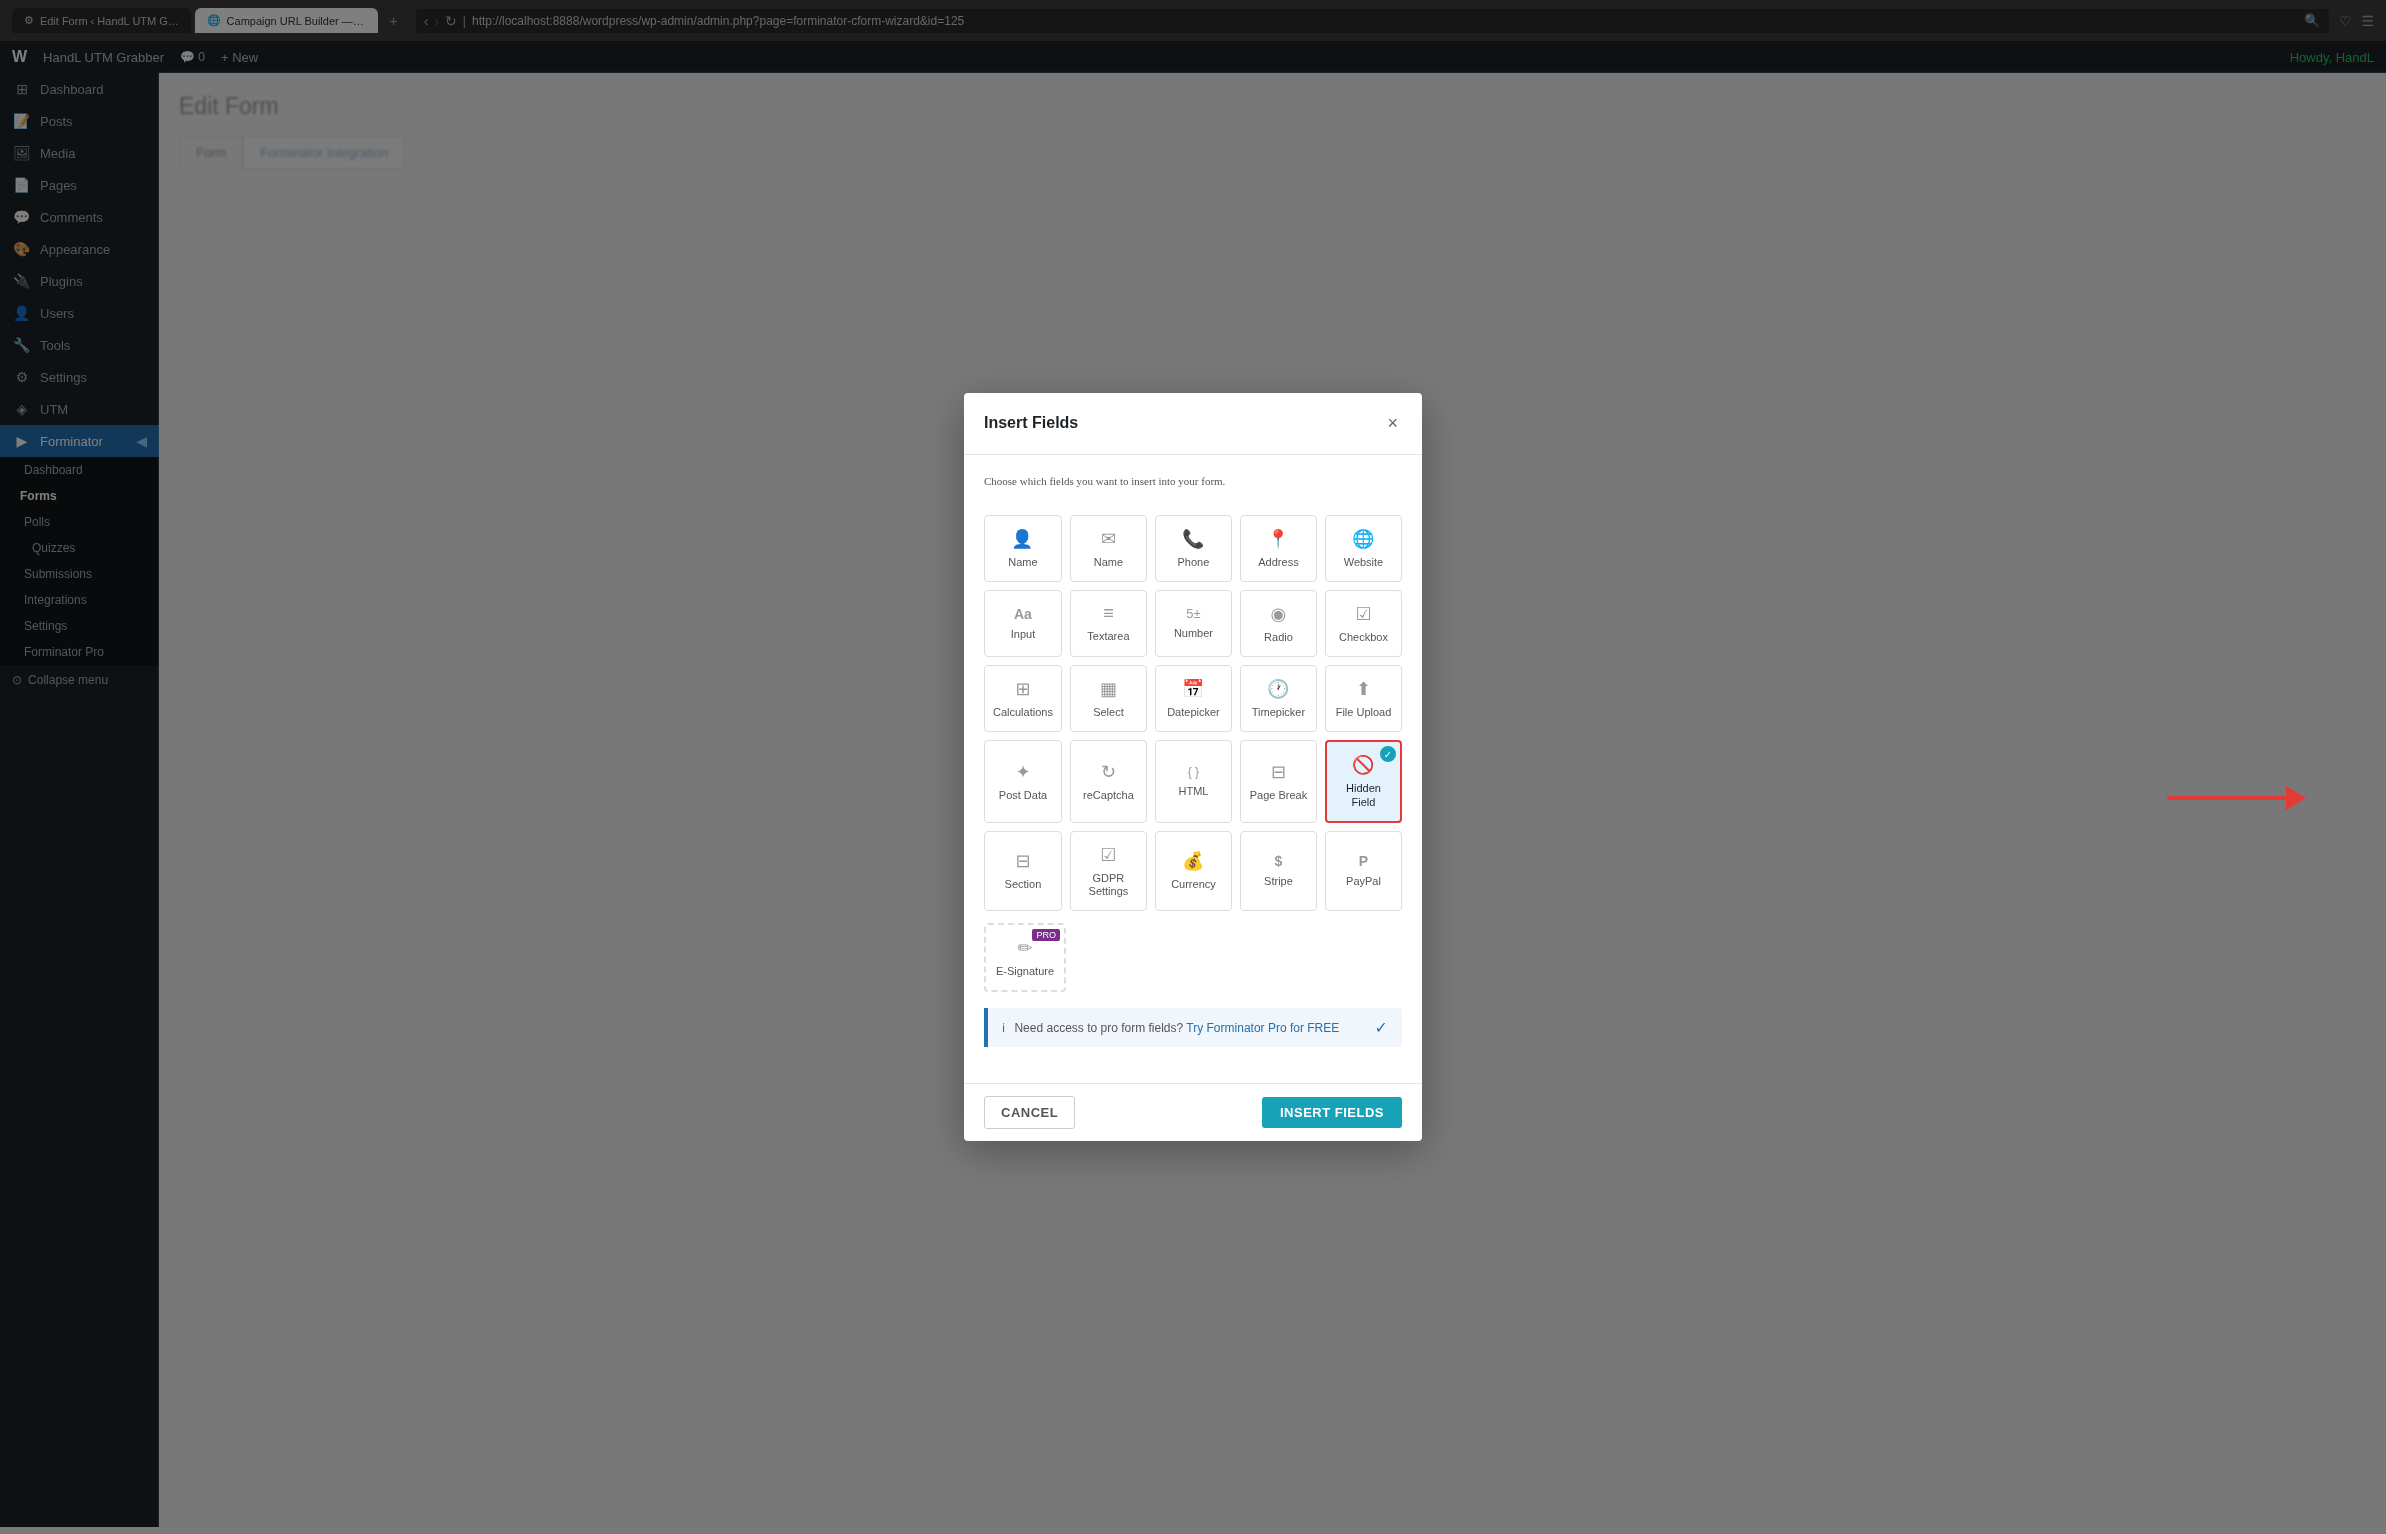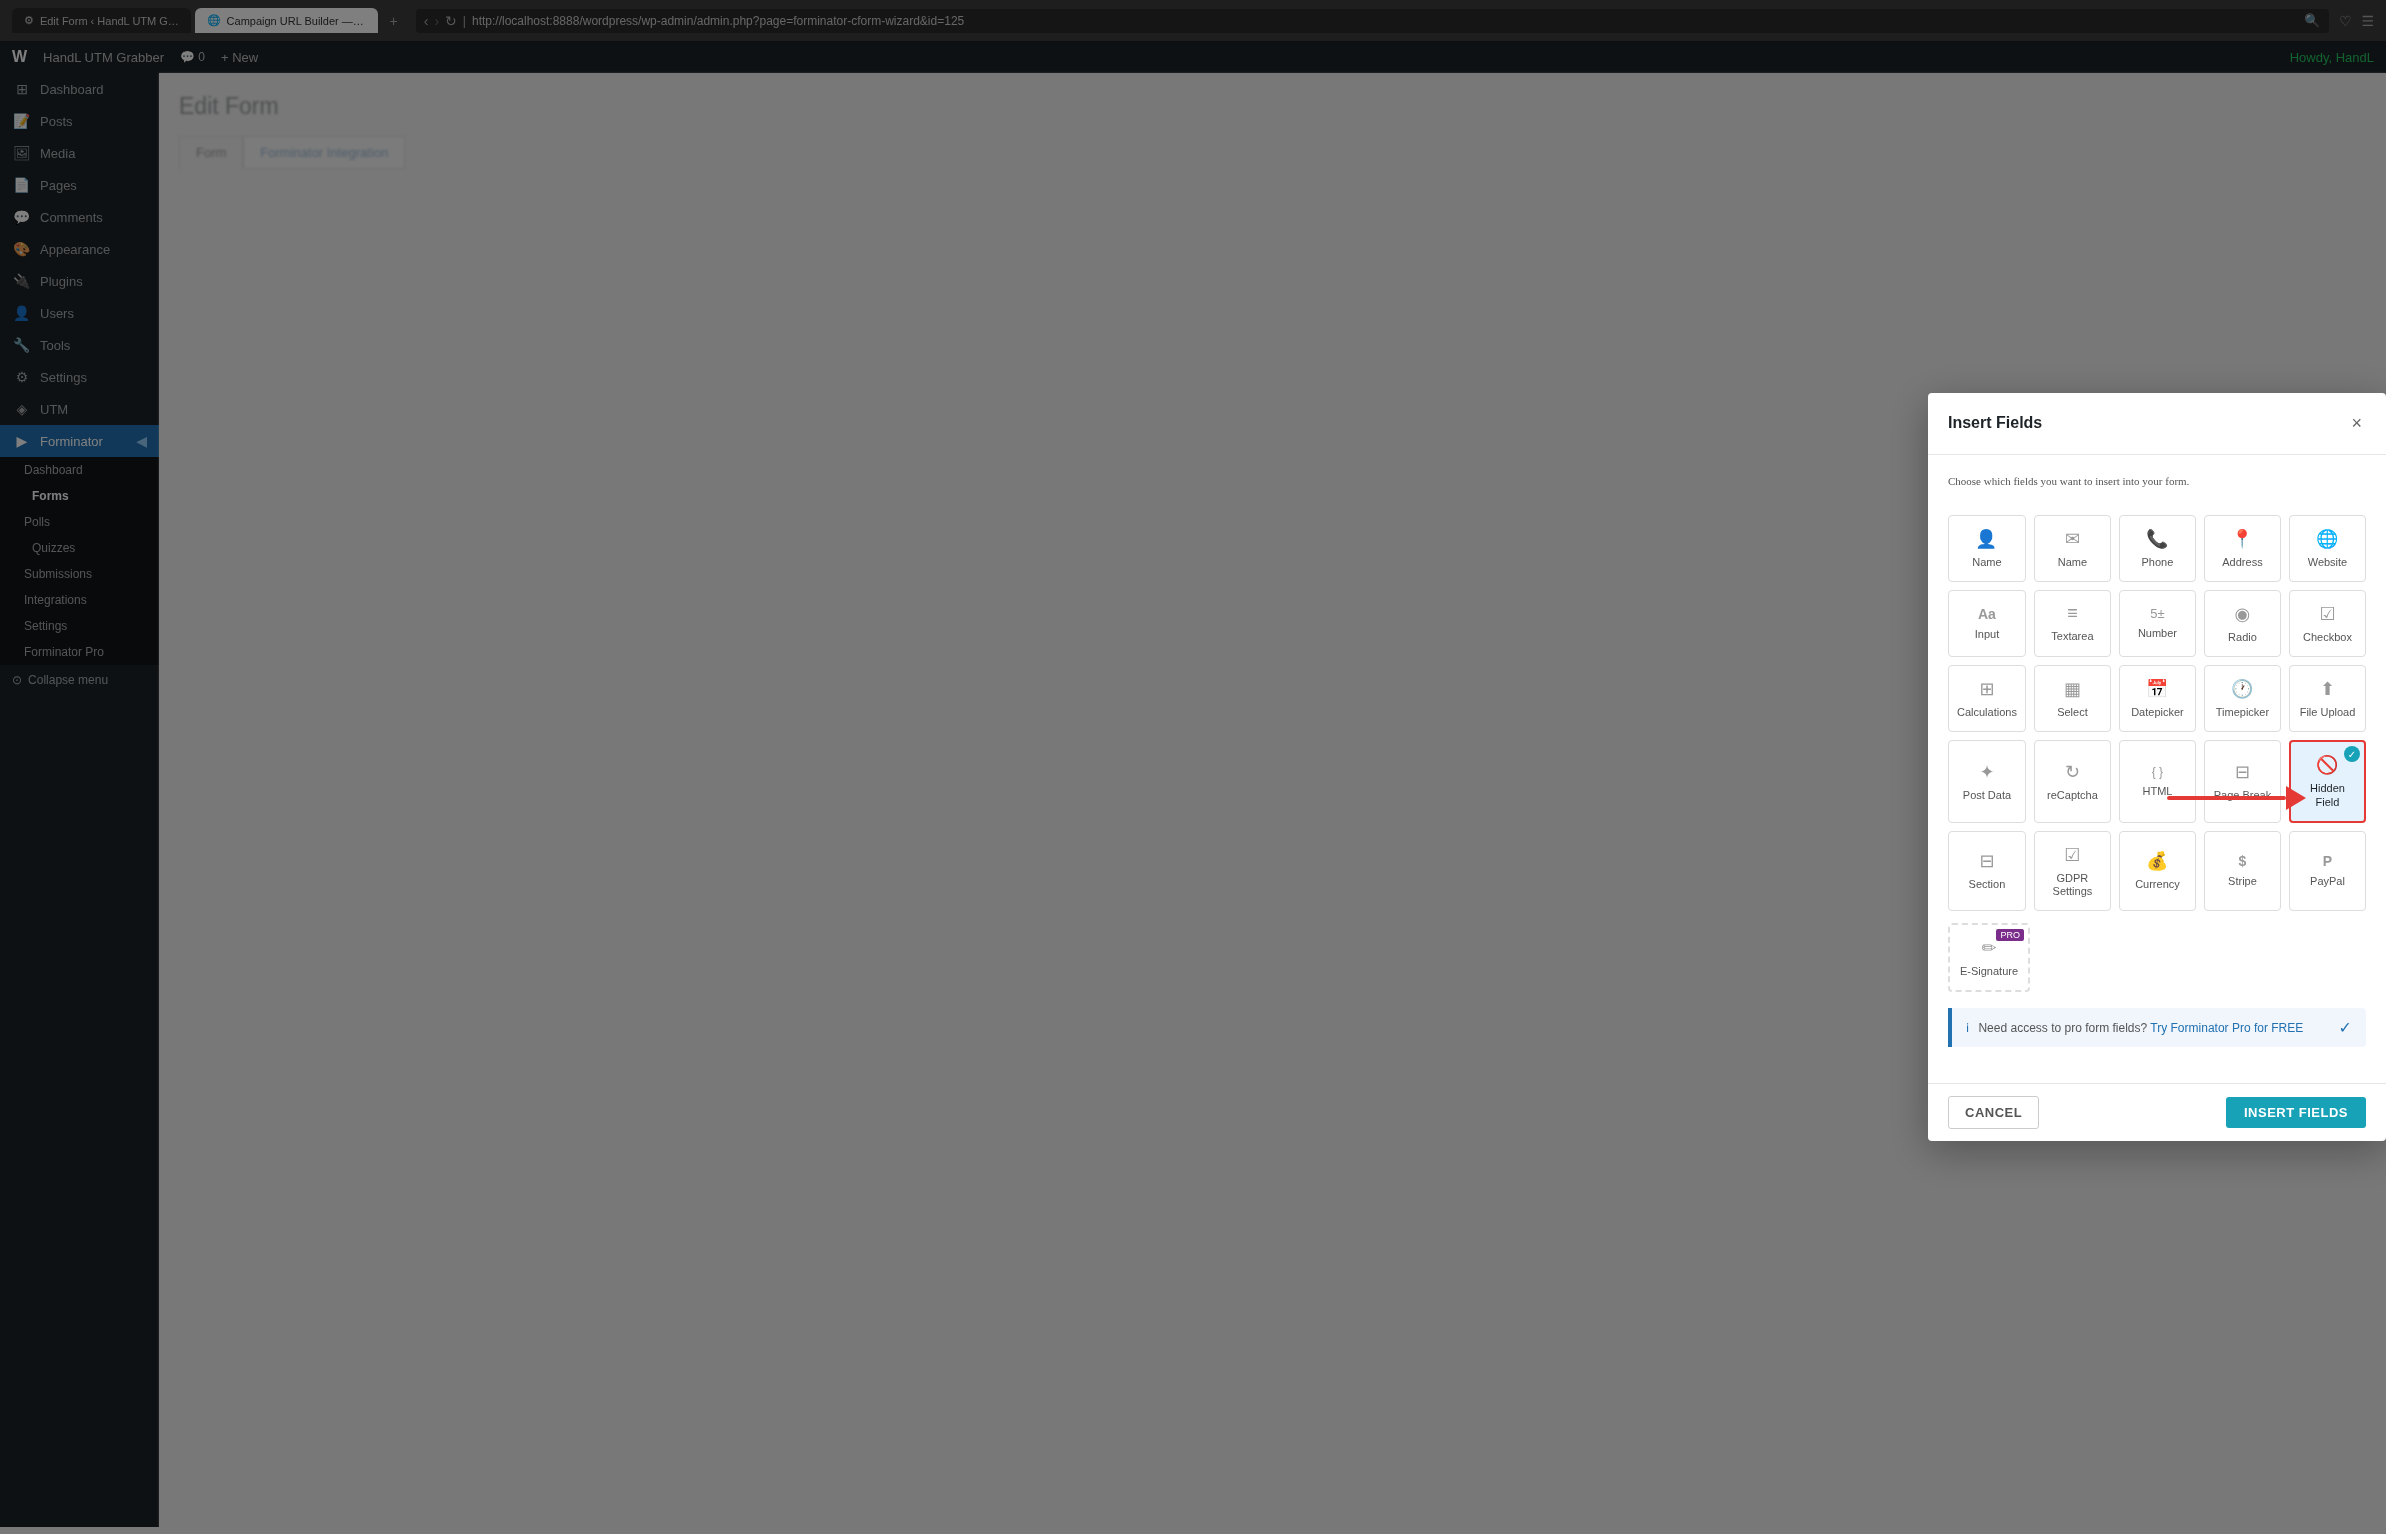--- a/index.html
+++ b/index.html
@@ -34,21 +34,21 @@
     
     .page-header { margin-bottom: 16px; }
     .page-title { font-size: 23px; font-weight: 400; color: #1d2327; }
 
     
     .form-tabs { display: flex; gap: 0; margin-bottom: 20px; }
     .form-tab { padding: 8px 16px; background: #fff; border: 1px solid #ccc; color: #2271b1; cursor: pointer; font-size: 13px; }
     .form-tab.active { background: #f0f0f1; border-bottom: none; color: #1d2327; }
 
     
-    .modal-overlay { position: fixed; top: 0; left: 0; right: 0; bottom: 0; background: rgba(0,0,0,0.5); z-index: 100; display: flex; align-items: center; justify-content: flex-end; }
+    .modal-overlay { position: fixed; top: 0; left: 0; right: 0; bottom: 0; background: rgba(0,0,0,0.5); z-index: 100; display: flex; align-items: center; justify-content: center; }
 
     
     .modal { background: #fff; border-radius: 4px; width: 458px; max-width: 95vw; box-shadow: 0 10px 40px rgba(0,0,0,0.3); z-index: 101; }
     .modal-header { display: flex; align-items: center; justify-content: space-between; padding: 16px 20px; border-bottom: 1px solid #e5e5e5; }
     .modal-title { font-size: 16px; font-weight: 600; color: #1d2327; }
     .modal-close { background: none; border: none; font-size: 18px; color: #666; cursor: pointer; padding: 4px; }
     .modal-body { padding: 20px; }
     .modal-description { color: #555; margin-bottom: 28px; font-size: 11px; font-family: Liberation Serif, serif; }
 
     
@@ -165,21 +165,21 @@
     <div class="sidebar-item active" style="background:#2271b1; color:#fff;">
       <span class="icon">▶</span>
       <span>Forminator</span>
       <span style="margin-left:auto; color:#90caf9; font-size:14px;">◀</span>
     </div>
 
     <div class="sidebar-sub">
       <div class="sidebar-item" style="padding-left:24px; font-size:12px; color:#a7aaad;">
         <span>Dashboard</span>
       </div>
-      <div class="sidebar-item active" style="padding-left:32px; font-size:12px; color:#fff; font-weight:bold; background:transparent;text-align:center;">
+      <div class="sidebar-item active" style="padding-left:20px; font-size:12px; color:#fff; font-weight:bold; background:transparent;text-align:center;">
         <span>Forms</span>
       </div>
       <div class="sidebar-item" style="padding-left:24px; font-size:12px; color:#a7aaad;">
         <span>Polls</span>
       </div>
       <div class="sidebar-item" style="padding-left:32px; font-size:12px; color:#a7aaad;">
         <span>Quizzes</span>
       </div>
       <div class="sidebar-item" style="padding-left:24px; font-size:12px; color:#a7aaad;">
         <span>Submissions</span>

